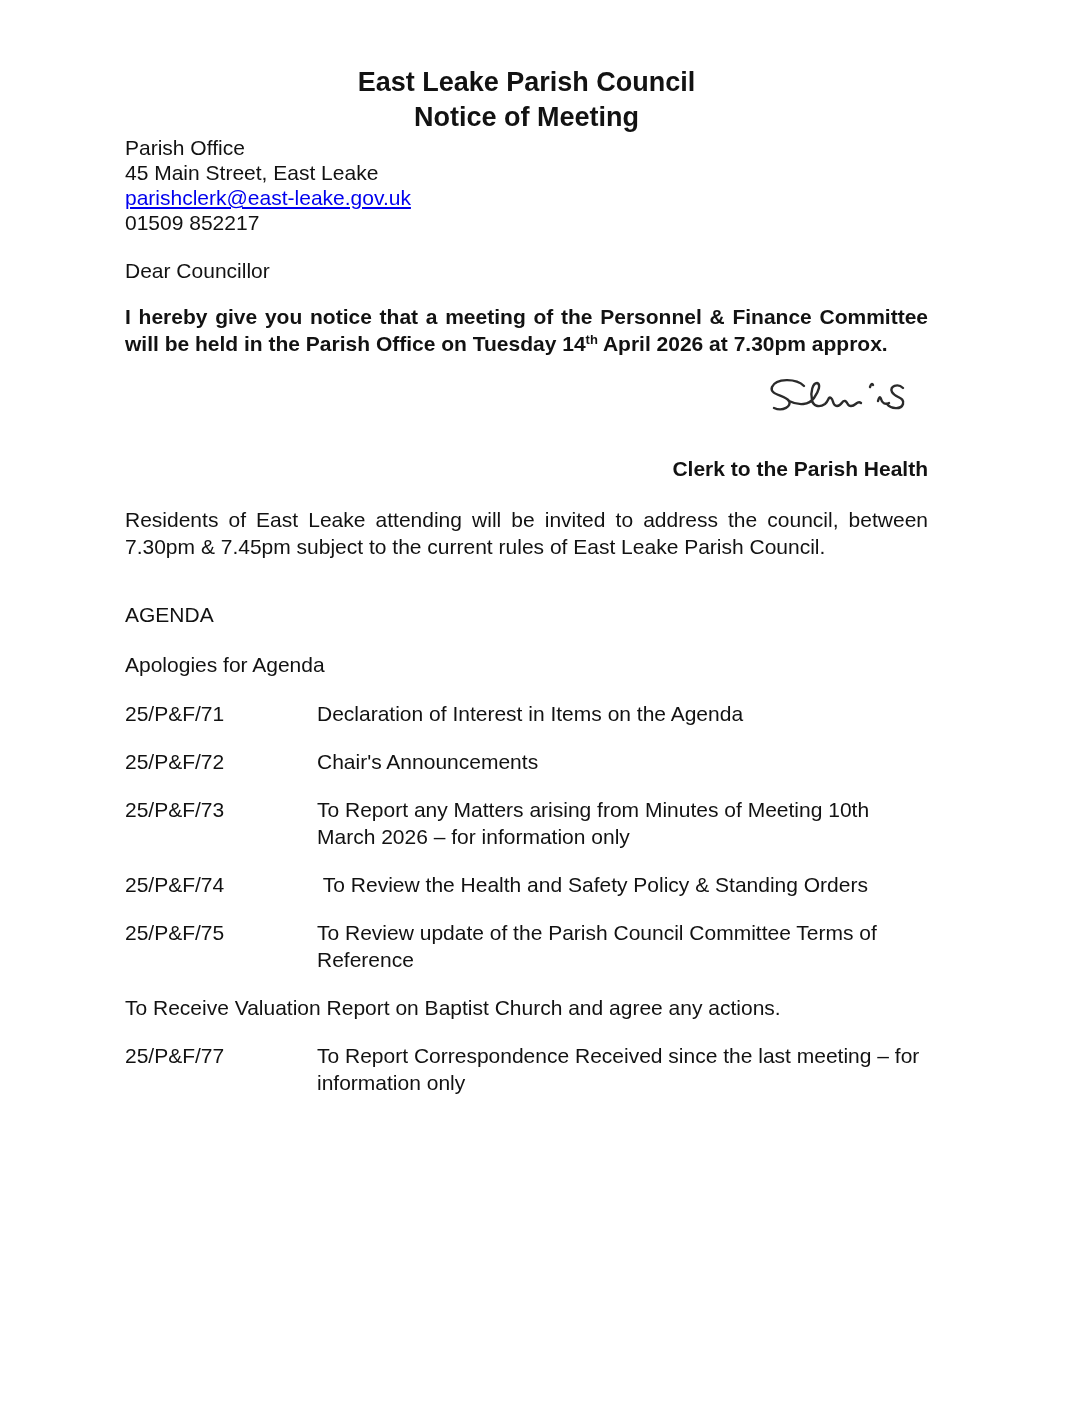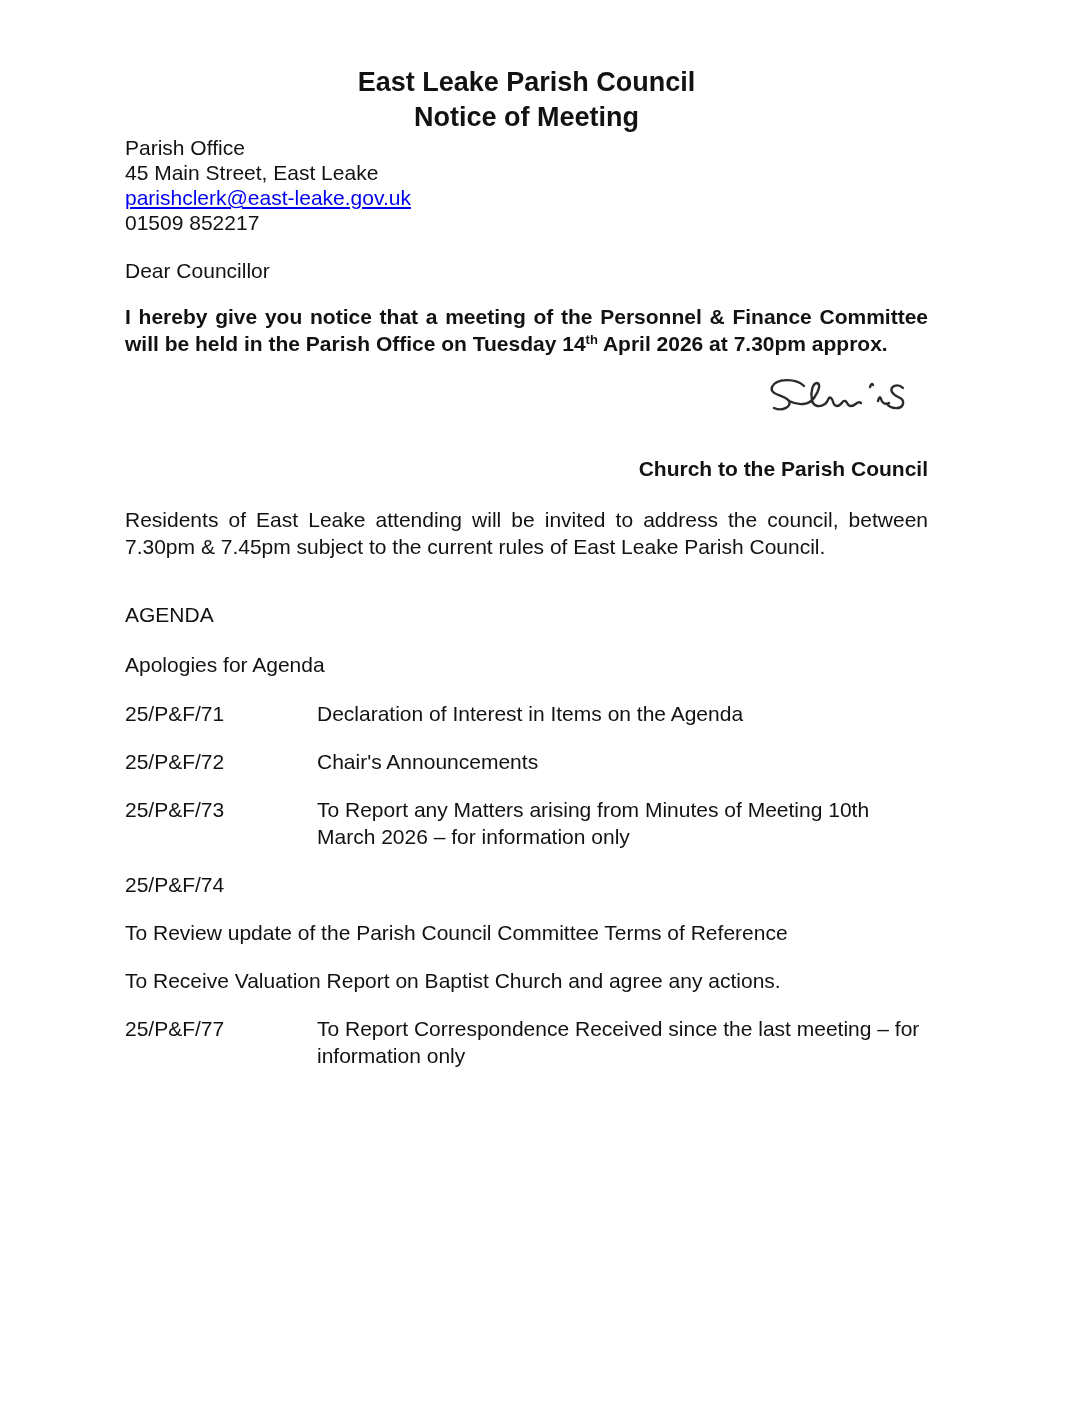--- a/index.html
+++ b/index.html
@@ -110,21 +110,21 @@
       <title>SLewis</title>
       <path d="M48 11 C40 3 20 3 16 12 C13 20 29 20 33 26 C36 31 27 37 18 33"></path>
       <path d="M33 26 C43 31 53 30 58 23 C63 16 65 9 61 8 C57 8 54 17 56 25 C57 31 63 33 69 29 C73 26 72 21 75 23 C78 25 76 31 81 31 C86 31 86 25 89 26 C92 27 91 31 95 31 C100 31 101 25 105 28"></path>
       <path d="M114 12 C115 9 116 8 117 10"></path>
       <path d="M122 26 C123 22 124 21 125 24 C126 28 129 30 133 28"></path>
       <path d="M147 13 C142 8 133 11 136 17 C139 23 149 22 147 29 C145 35 135 34 131 29"></path>
     </svg>
   </div>
 
   <div class="signoff">
-    <div>Church to the Parish Council</div>
+    <div>Clerk to the Parish Health</div>
   </div>
 
   <p class="residents">Residents of East Leake attending will be invited to address the council, between 7.30pm &amp; 7.45pm subject to the current rules of East Leake Parish Council.</p>
 
   <div class="agenda-heading">AGENDA</div>
 
   <p class="apologies">Apologies for Agenda</p>
 
   <div class="agenda-list">
 
@@ -138,23 +138,25 @@
       <div class="agenda-text">Chair's Announcements</div>
     </div>
 
     <div class="agenda-item">
       <div class="agenda-ref">25/P&amp;F/73</div>
       <div class="agenda-text">To Report any Matters arising from Minutes of Meeting 10th March 2026 – for information only</div>
     </div>
 
     <div class="agenda-item">
       <div class="agenda-ref">25/P&amp;F/74</div>
+      <div class="agenda-text"> To Review the Health and Safety Policy &amp; Standing Orders</div>
     </div>
 
     <div class="agenda-item">
+      <div class="agenda-ref">25/P&amp;F/75</div>
       <div class="agenda-text">To Review update of the Parish Council Committee Terms of Reference</div>
     </div>
 
     <div class="agenda-item">
       <div class="agenda-text">To Receive Valuation Report on Baptist Church and agree any actions.</div>
     </div>
 
     <div class="agenda-item">
       <div class="agenda-ref">25/P&amp;F/77</div>
       <div class="agenda-text">To Report Correspondence Received since the last meeting – for information only</div>

